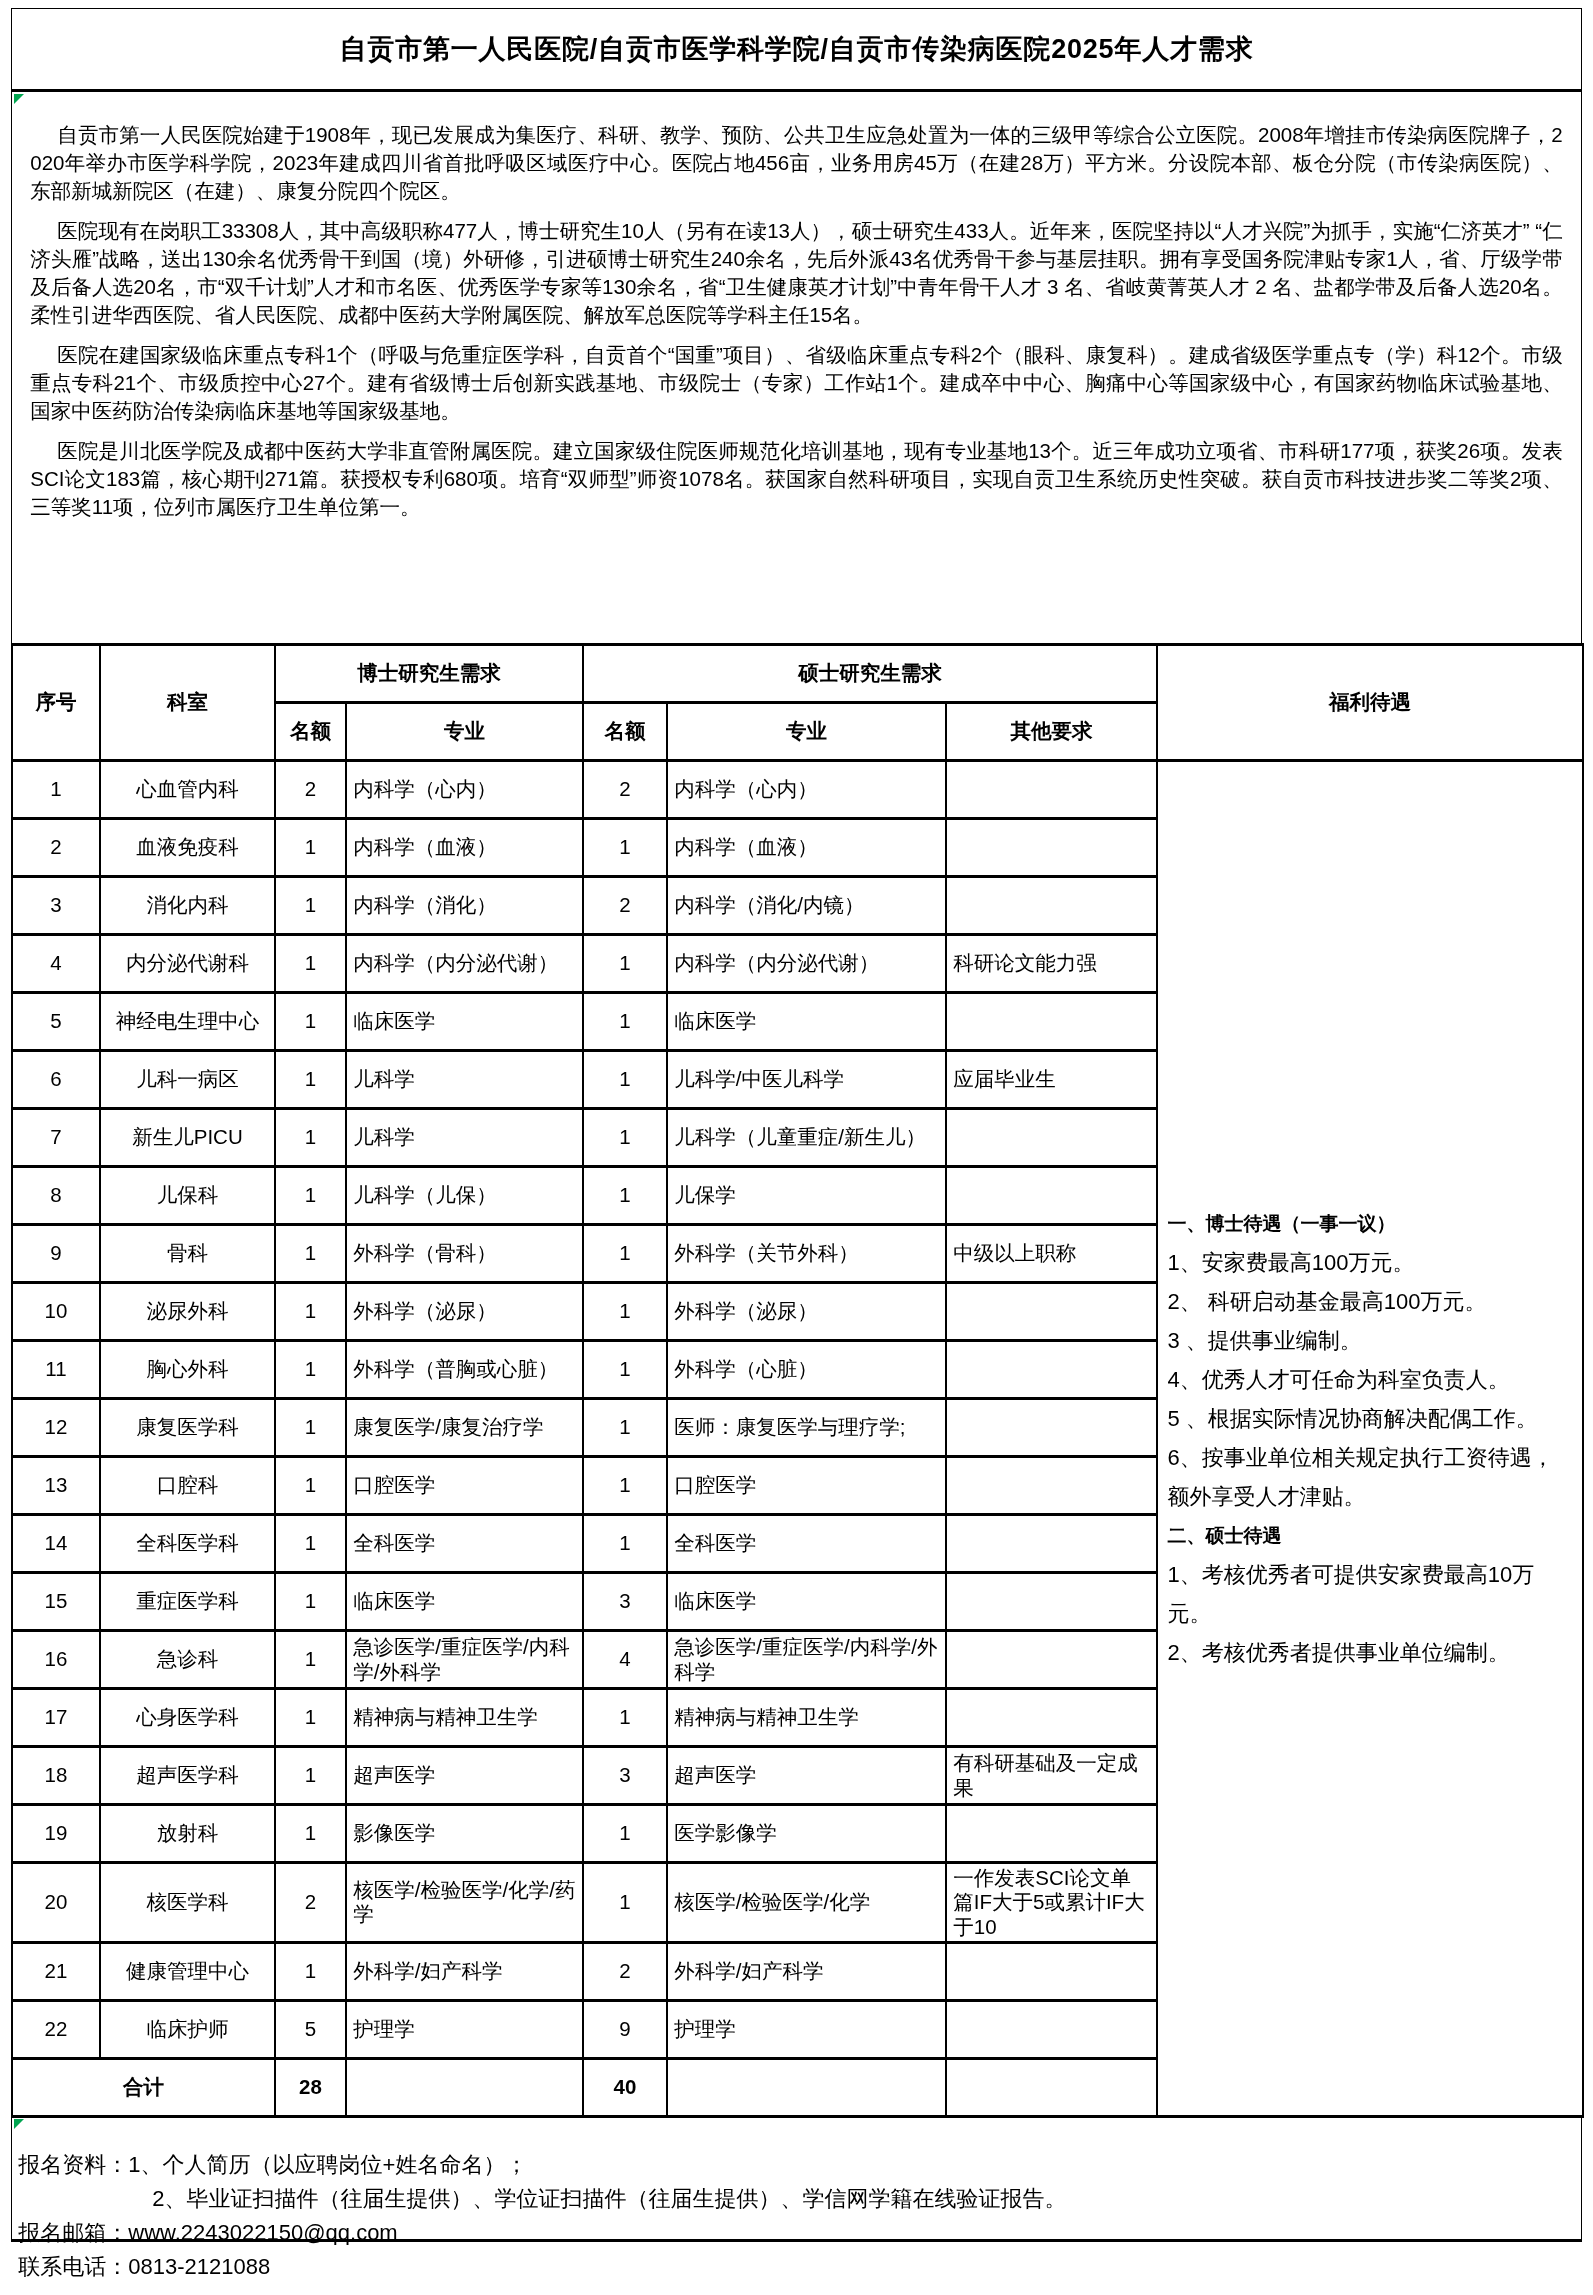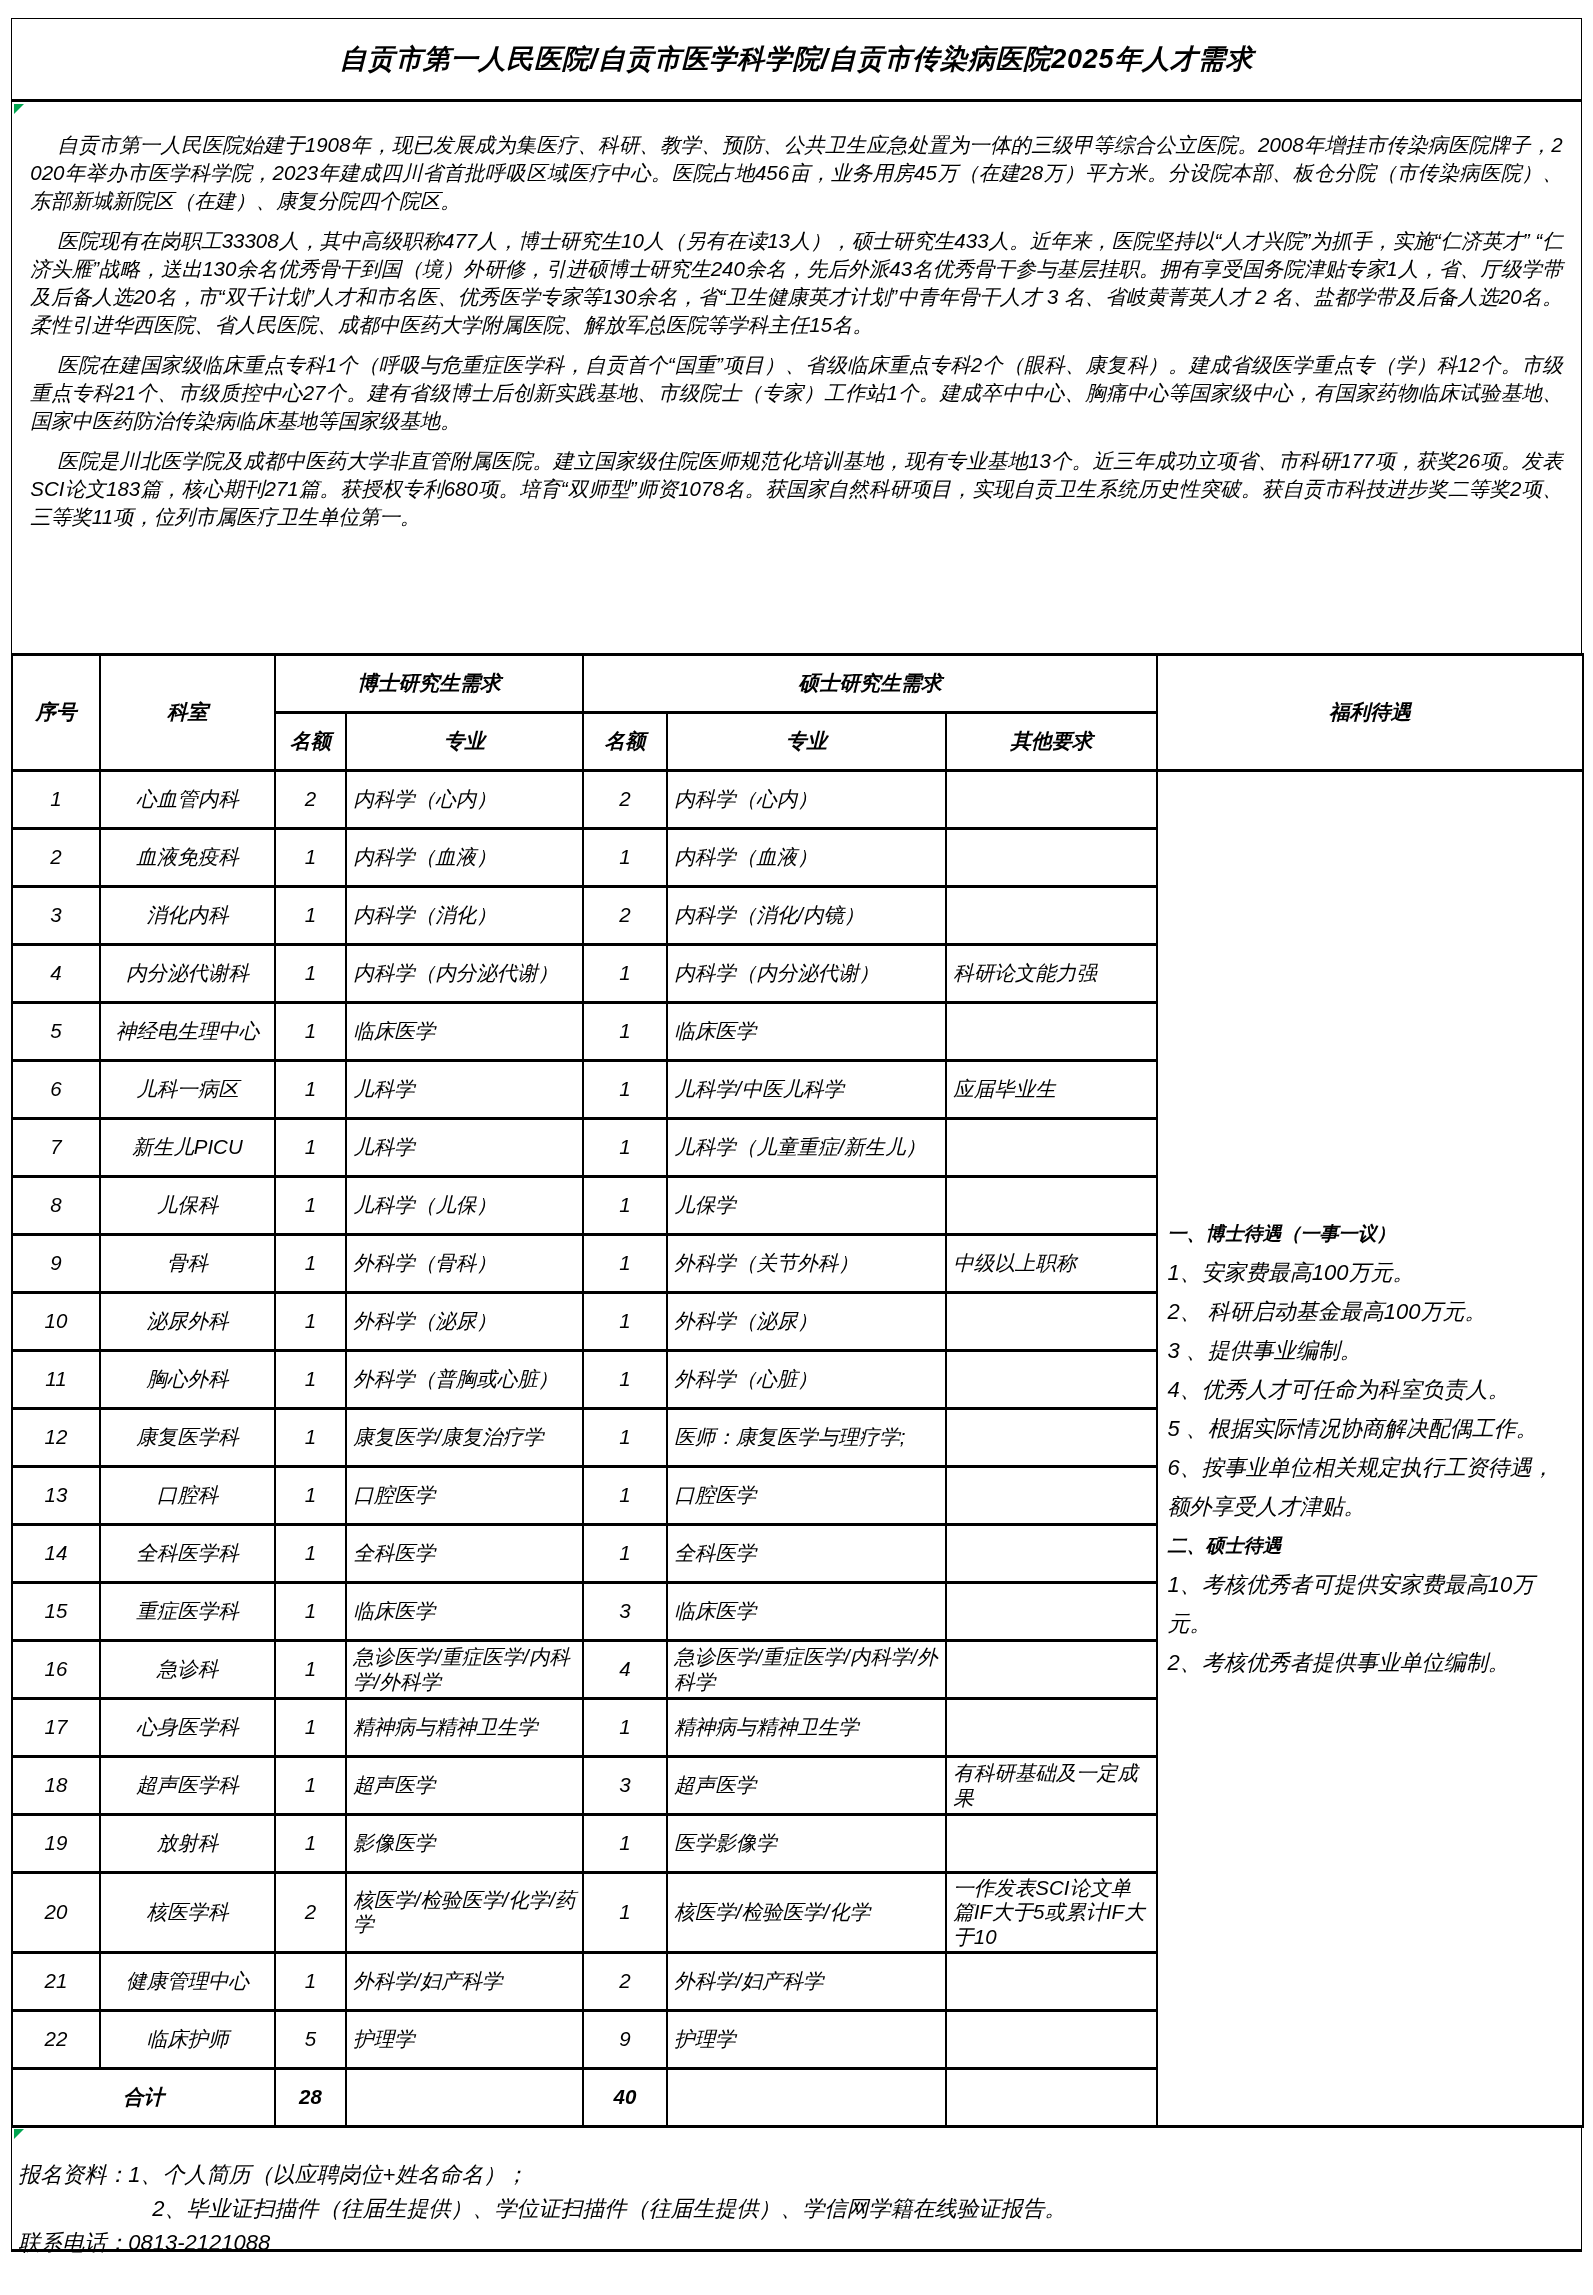--- a/index.html
+++ b/index.html
@@ -1,19 +1,19 @@
 <!DOCTYPE html>
 <html style="--ink: #000000; --paper: #ffffff; --marker: #00a550;font-size:12.6px"><head>
 <meta charset="utf-8">
 <style>
   :root{ --ink:#000000; --paper:#ffffff; --marker:#00a550; }
   html,body{margin:0;padding:0;background:var(--paper);}
   #doc{position:relative;width:1593px;height:2295px;background:var(--paper);overflow:hidden;
        font-family:"Liberation Sans","DejaVu Sans",sans-serif;color:var(--ink);}
-  .sheet{position:absolute;left:11px;top:18px;width:1571px;font-style:italic;}
+  .sheet{position:absolute;left:11px;top:8px;width:1571px;}
   .title-area{box-sizing:border-box;height:84px;border:1.6px solid var(--ink);border-bottom:3.2px solid var(--ink);
        display:flex;align-items:center;justify-content:center;}
   .title-area h1{margin:0;font-size:27px;font-weight:bold;letter-spacing:0.8px;}
   .intro{box-sizing:border-box;height:551px;border-left:1.6px solid var(--ink);border-right:1.6px solid var(--ink);
        padding:17.4px 6.3px 0 6.3px;position:relative;}
   .intro p{margin:12px;font-size:20.5px;line-height:28px;text-align:justify;text-indent:27px;word-break:break-all;}
   .green-tri{position:absolute;top:1.6px;left:1.6px;width:0;height:0;
        border-top:10.3px solid var(--marker);border-right:10.3px solid transparent;}
   table{border-collapse:collapse;table-layout:fixed;width:1571px;
        border-top:3.2px solid var(--ink);border-bottom:3.2px solid var(--ink);}
@@ -297,18 +297,19 @@
             <td class="c-left"></td>
             <td class="c-left"></td>
           </tr>
         </tbody>
     </table>
 
     <div class="footer">
       <div class="green-tri"></div>
       <div class="f-line">报名资料：1、个人简历（以应聘岗位+姓名命名）；</div>
       <div class="f-line f-indent">2、毕业证扫描件（往届生提供）、学位证扫描件（往届生提供）、学信网学籍在线验证报告。</div>
+      <div class="f-line">报名邮箱：www.2243022150@qq.com</div>
       <div class="f-line">联系电话：0813-2121088</div>
     </div>
 
   </div>
 </div>
 
 
 </body></html>

